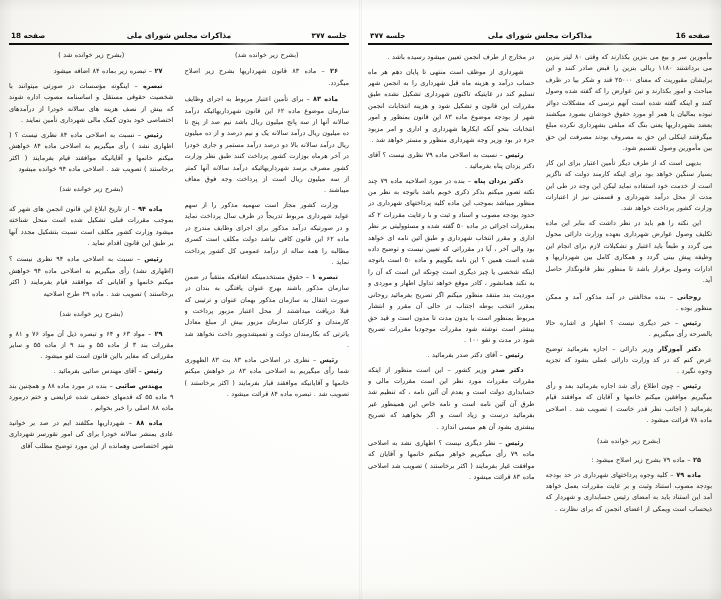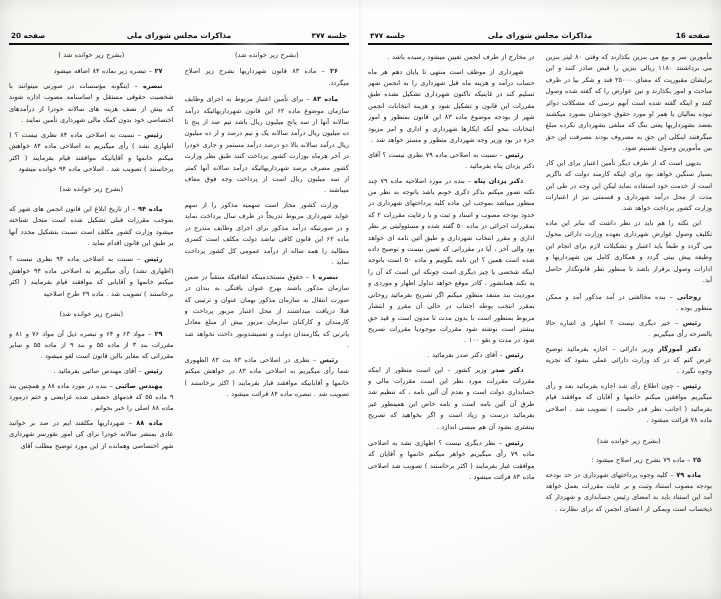--- a/index.html
+++ b/index.html
@@ -147,21 +147,21 @@
       </div>
     </div>
   </div>
 
   <div class="page left-page">
     <div class="page-inner">
 
       <div class="runhead">
         <span class="rh-side">جلسه ۳۷۷</span>
         <span class="rh-center">مذاکرات مجلس شورای ملی</span>
-        <span class="rh-side">صفحه 20</span>
+        <span class="rh-side">صفحه 18</span>
       </div>
       <div class="rule"></div>
 
       <div class="cols">
 
         <div class="col">
           <p class="center">(بشرح زیر خوانده شد)</p>
 
           <p class="ind gap-t-s"><span class="artnum">۲۶</span> <span>– ماده ۸۳ قانون شهرداریها بشرح زیر اصلاح میگردد.</span></p>
 

